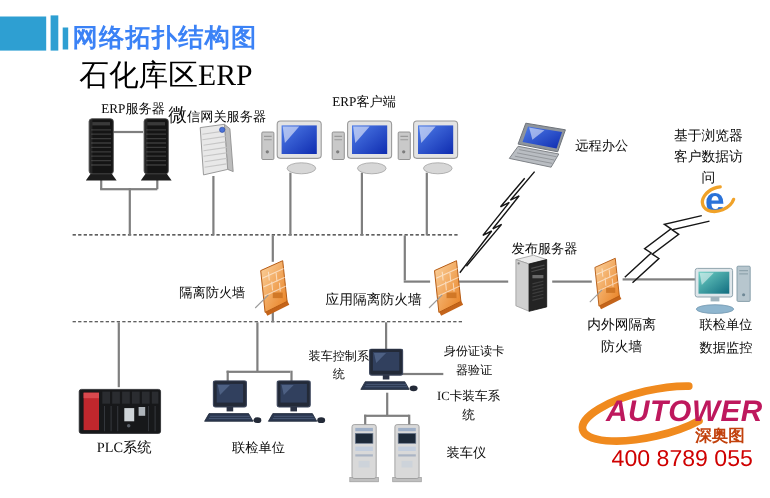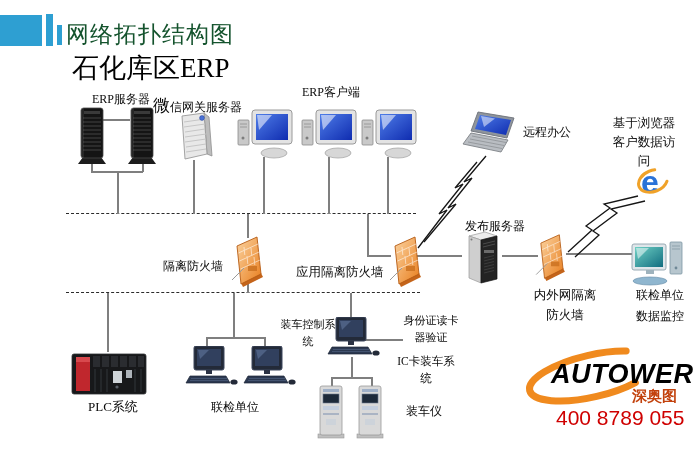--- a/index.html
+++ b/index.html
@@ -6,25 +6,25 @@
   #stage{position:relative;width:700px;height:453px;background:#fff;overflow:hidden;
          font-family:"Liberation Serif",serif;}
   .abs{position:absolute;}
   .label{position:absolute;color:#0a0a0a;font-size:12px;line-height:1.55;
          text-align:center;white-space:pre-line;}
   .nowrap{white-space:nowrap;}
   .hline{position:absolute;height:1.5px;background:#7f7f7f;}
   .vline{position:absolute;width:1.5px;background:#7f7f7f;}
   .dash{position:absolute;height:0;border-top:1.6px dashed #2b2b2b;}
   .title{position:absolute;left:66px;top:19px;font-family:"Liberation Sans",sans-serif;
-         font-weight:normal;font-size:23px;color:#14532d;letter-spacing:1px;}
+         font-weight:bold;font-size:23px;color:#3b82f6;letter-spacing:1px;}
   .subtitle{position:absolute;left:72px;top:50px;font-family:"Liberation Serif",serif;
             font-size:27px;color:#000;}
   .brand{position:absolute;left:551px;top:359px;font-family:"Liberation Sans",sans-serif;
-         font-style:italic;font-weight:bold;font-size:27px;color:#000000;letter-spacing:.5px;}
+         font-style:italic;font-weight:bold;font-size:27px;color:#be185d;letter-spacing:.5px;}
   .brandcn{position:absolute;left:632px;top:387px;font-family:"Liberation Sans",sans-serif;
            font-weight:bold;font-size:15px;color:#c2410c;}
   .phone{position:absolute;left:556px;top:406px;font-family:"Liberation Sans",sans-serif;
          font-size:21px;color:#cf0000;}
   .blue-rect{position:absolute;left:0;top:15px;width:42px;height:31px;background:#2e9fd2;}
   .blue-bar1{position:absolute;left:46px;top:14px;width:7px;height:32px;background:#2e9fd2;}
   .blue-bar2{position:absolute;left:57px;top:25px;width:5px;height:20px;background:#2e9fd2;}
   svg{display:block;}
 </style>
 </head>

